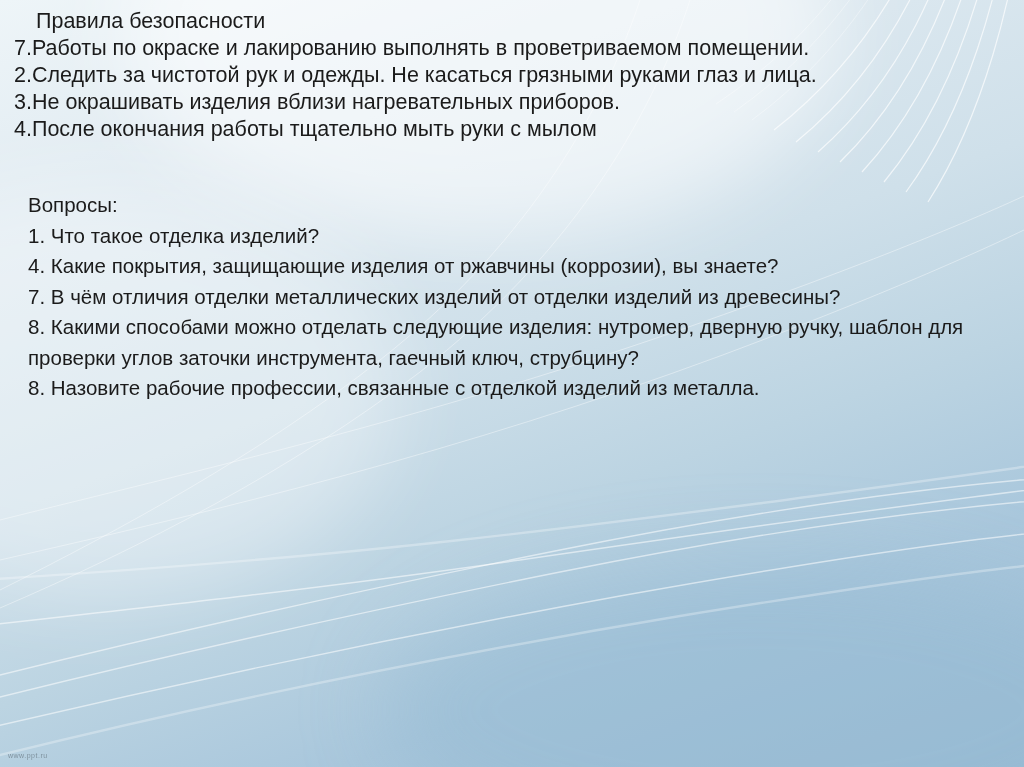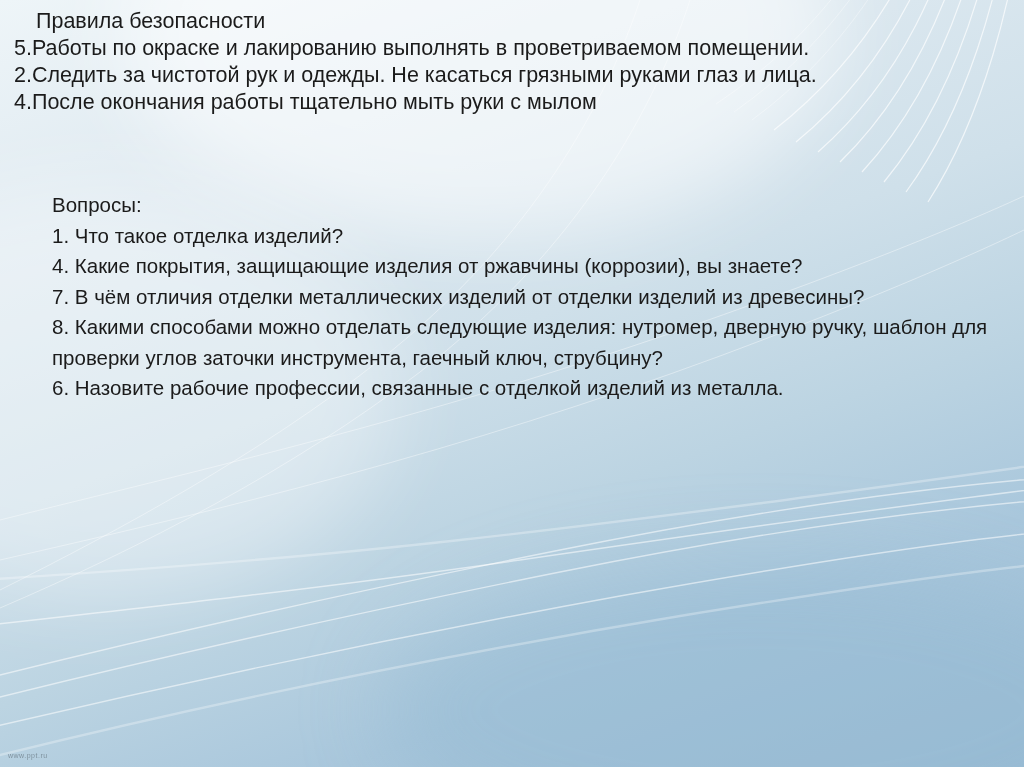--- a/index.html
+++ b/index.html
@@ -62,21 +62,21 @@
     font-size: 21.5px;
     line-height: 27px;
     color: #1b1b1b;
     white-space: nowrap;
   }
   .block-top .title {
     padding-left: 22px;
   }
   .block-q {
     position: absolute;
-    left: 52px;
+    left: 28px;
     top: 190px;
     width: 960px;
   }
   .block-q .qline {
     font-size: 20.5px;
     line-height: 30.5px;
     color: #1b1b1b;
   }
   .watermark {
     position: absolute;
@@ -137,30 +137,31 @@
         <path d="M640,0 C600,120 520,250 380,360 C260,454 120,530 0,590"></path>
         <path d="M690,0 C650,124 566,258 420,372 C292,470 140,548 0,608"></path>
       </g>
     </svg>
   </div>
 
   <div id="content">
 
     <div class="block-top">
       <div class="line title">Правила безопасности</div>
-      <div class="line">5.Работы по окраске и лакированию выполнять в проветриваемом помещении.</div>
+      <div class="line">7.Работы по окраске и лакированию выполнять в проветриваемом помещении.</div>
       <div class="line">2.Следить за чистотой рук и одежды. Не касаться грязными  руками глаз и лица.</div>
+      <div class="line">3.Не окрашивать изделия вблизи нагревательных приборов.</div>
       <div class="line">4.После окончания работы тщательно мыть руки с мылом</div>
     </div>
 
     <div class="block-q">
       <div class="qline">Вопросы:</div>
       <div class="qline">1. Что такое отделка изделий?</div>
       <div class="qline">4. Какие покрытия, защищающие изделия от ржавчины (коррозии), вы знаете?</div>
       <div class="qline">7. В чём отличия отделки металлических изделий от отделки изделий из древесины?</div>
       <div class="qline">8. Какими способами можно отделать следующие изделия: нутромер, дверную ручку, шаблон для проверки углов заточки инструмента, гаечный ключ, струбцину?</div>
-      <div class="qline">6. Назовите рабочие профессии, связанные с отделкой изделий из металла.</div>
+      <div class="qline">8. Назовите рабочие профессии, связанные с отделкой изделий из металла.</div>
     </div>
 
   </div>
 
   <div class="watermark">www.ppt.ru</div>
 </div>
 
 </body></html>

